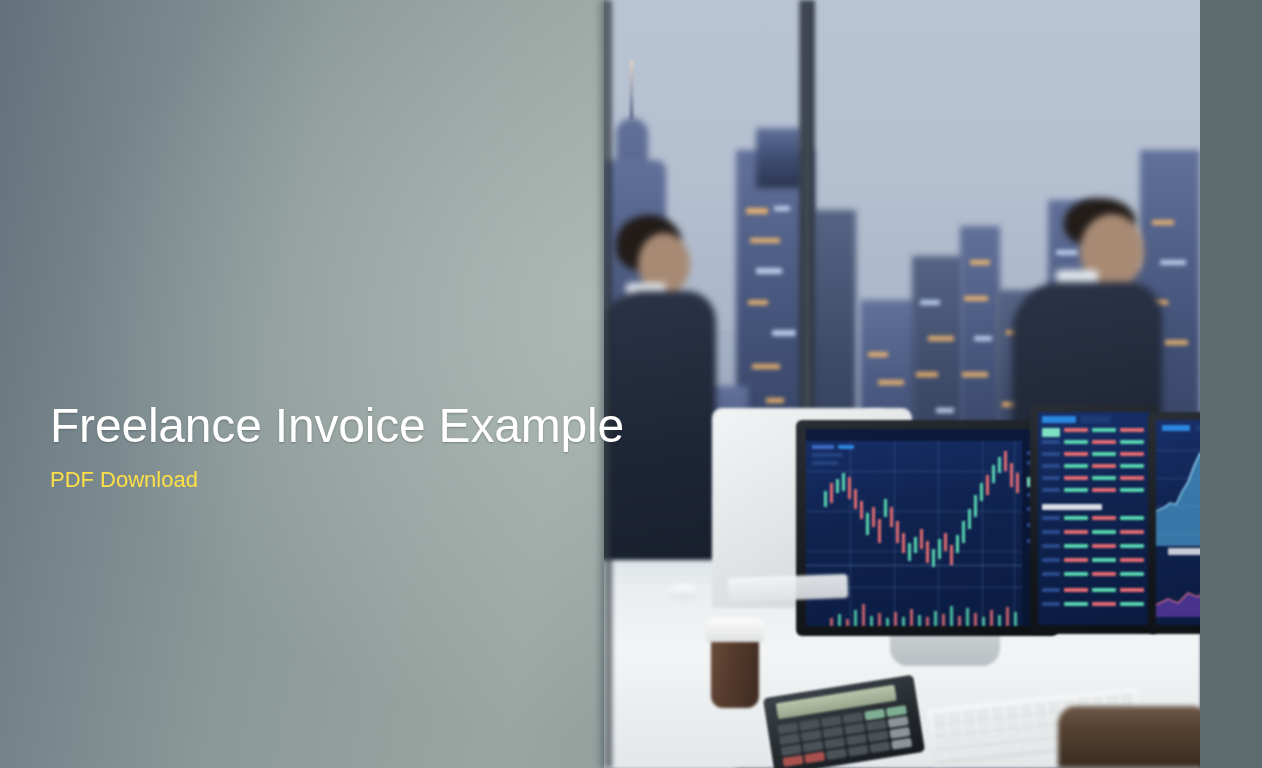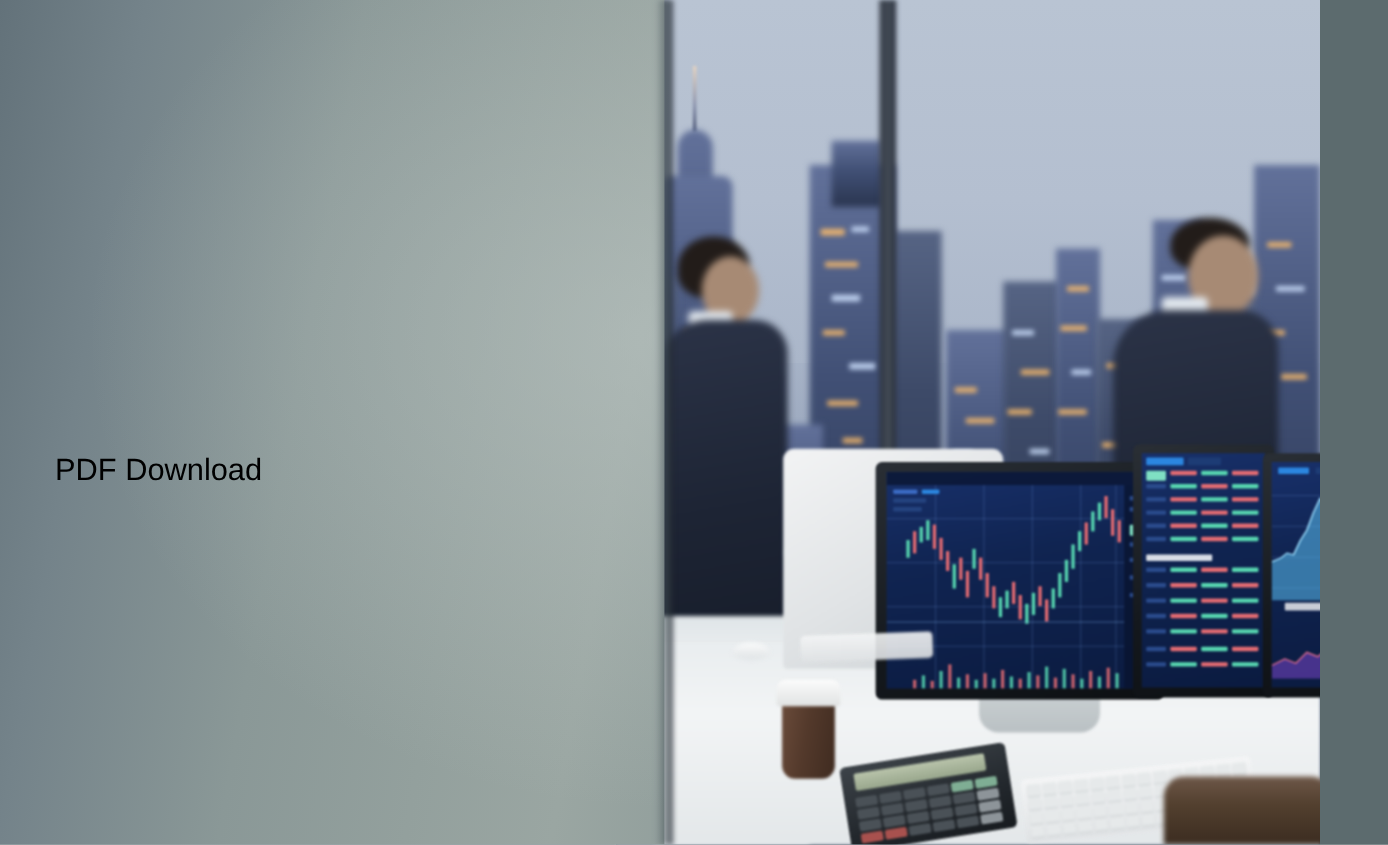--- a/index.html
+++ b/index.html
@@ -313,24 +313,24 @@
     margin: 53px 0 0 0;
     font-family: "Liberation Sans", sans-serif;
     font-size: 24px;
     font-weight: 400;
     line-height: 1.25;
     color: #2c2f31;
   }
   .meta {
     margin: 11px 0 0 0;
     font-family: "Liberation Sans", sans-serif;
-    font-size: 28px;
+    font-size: 22px;
     font-weight: 400;
     line-height: 1.25;
-    color: #000000;
+    color: #fde047;
   }
 </style>
 </head>
 <body>
 
 <div id="slide">
 
   <div class="photo">
 
     <div class="scene">
@@ -778,16 +778,17 @@
 
     <div class="chair" style="left:1058px; top:706px; width:152px; height:62px;"></div>
 
     <div class="wall"></div>
     <div class="wall-edge"></div>
   </div>
 
   <div class="right-band"></div>
 
   <div class="textblock">
+    <h1 class="title">Freelance Invoice Example</h1>
     <p class="meta">PDF Download</p>
   </div>
 
 </div>
 
 </body></html>

